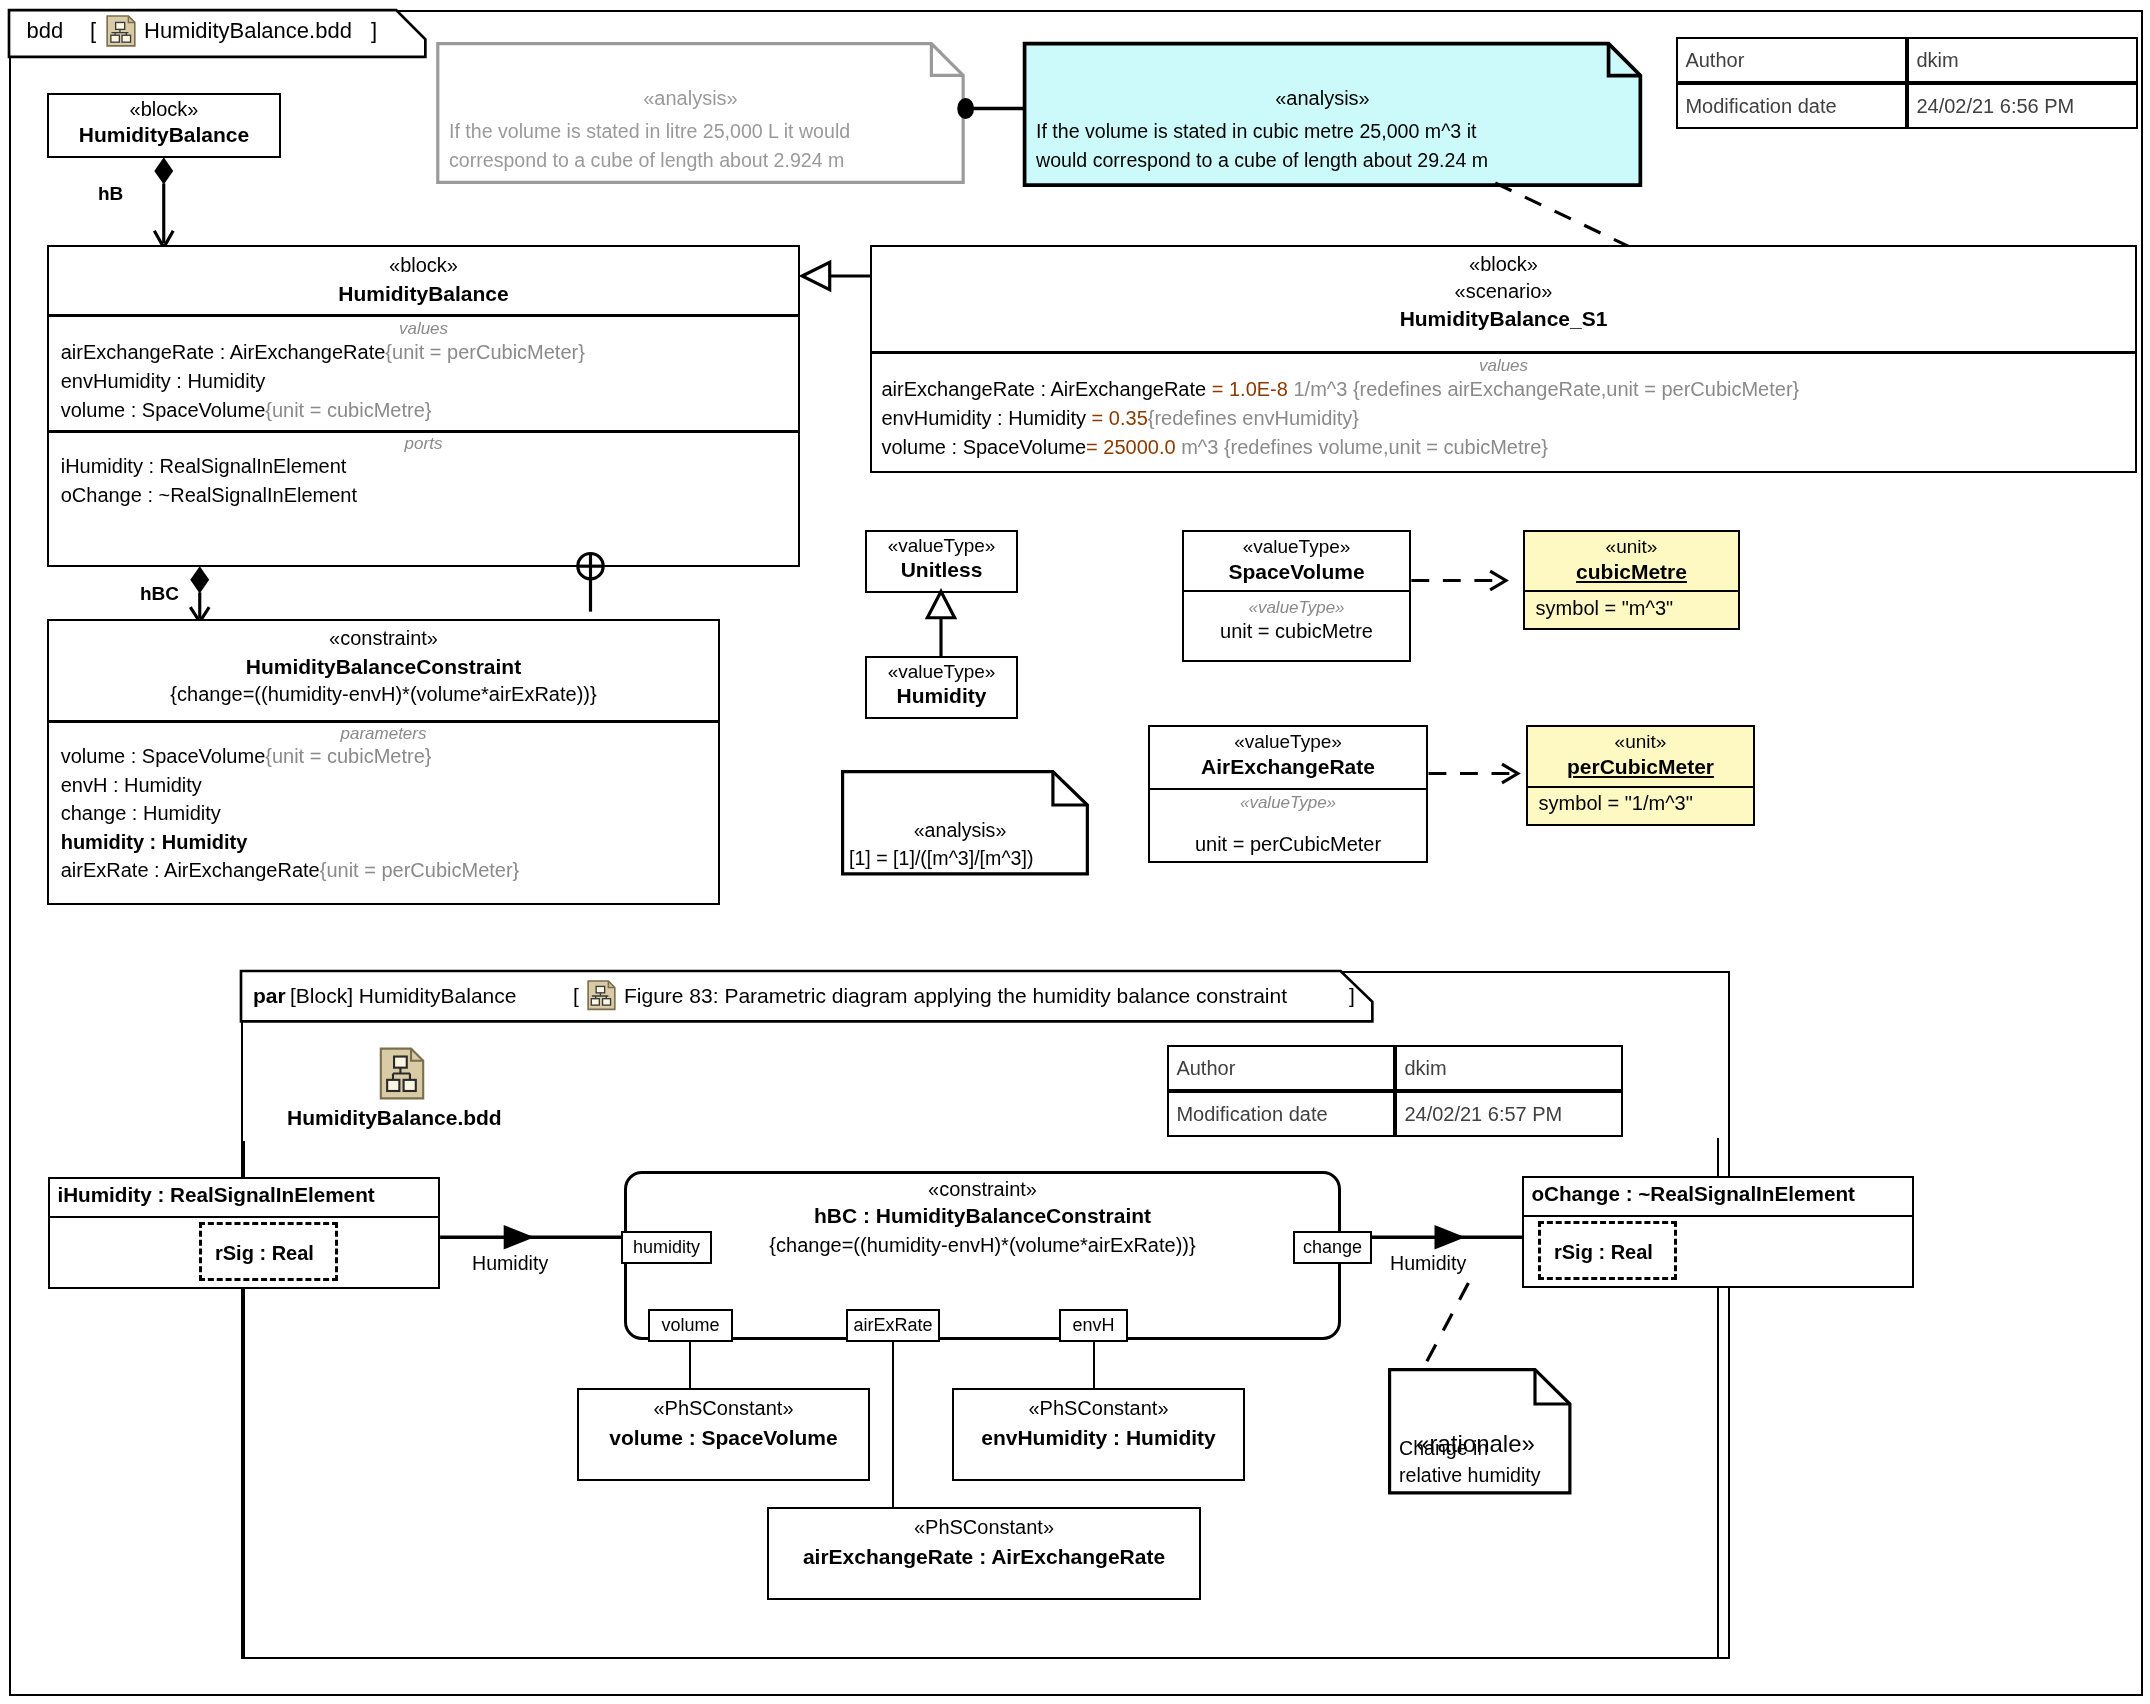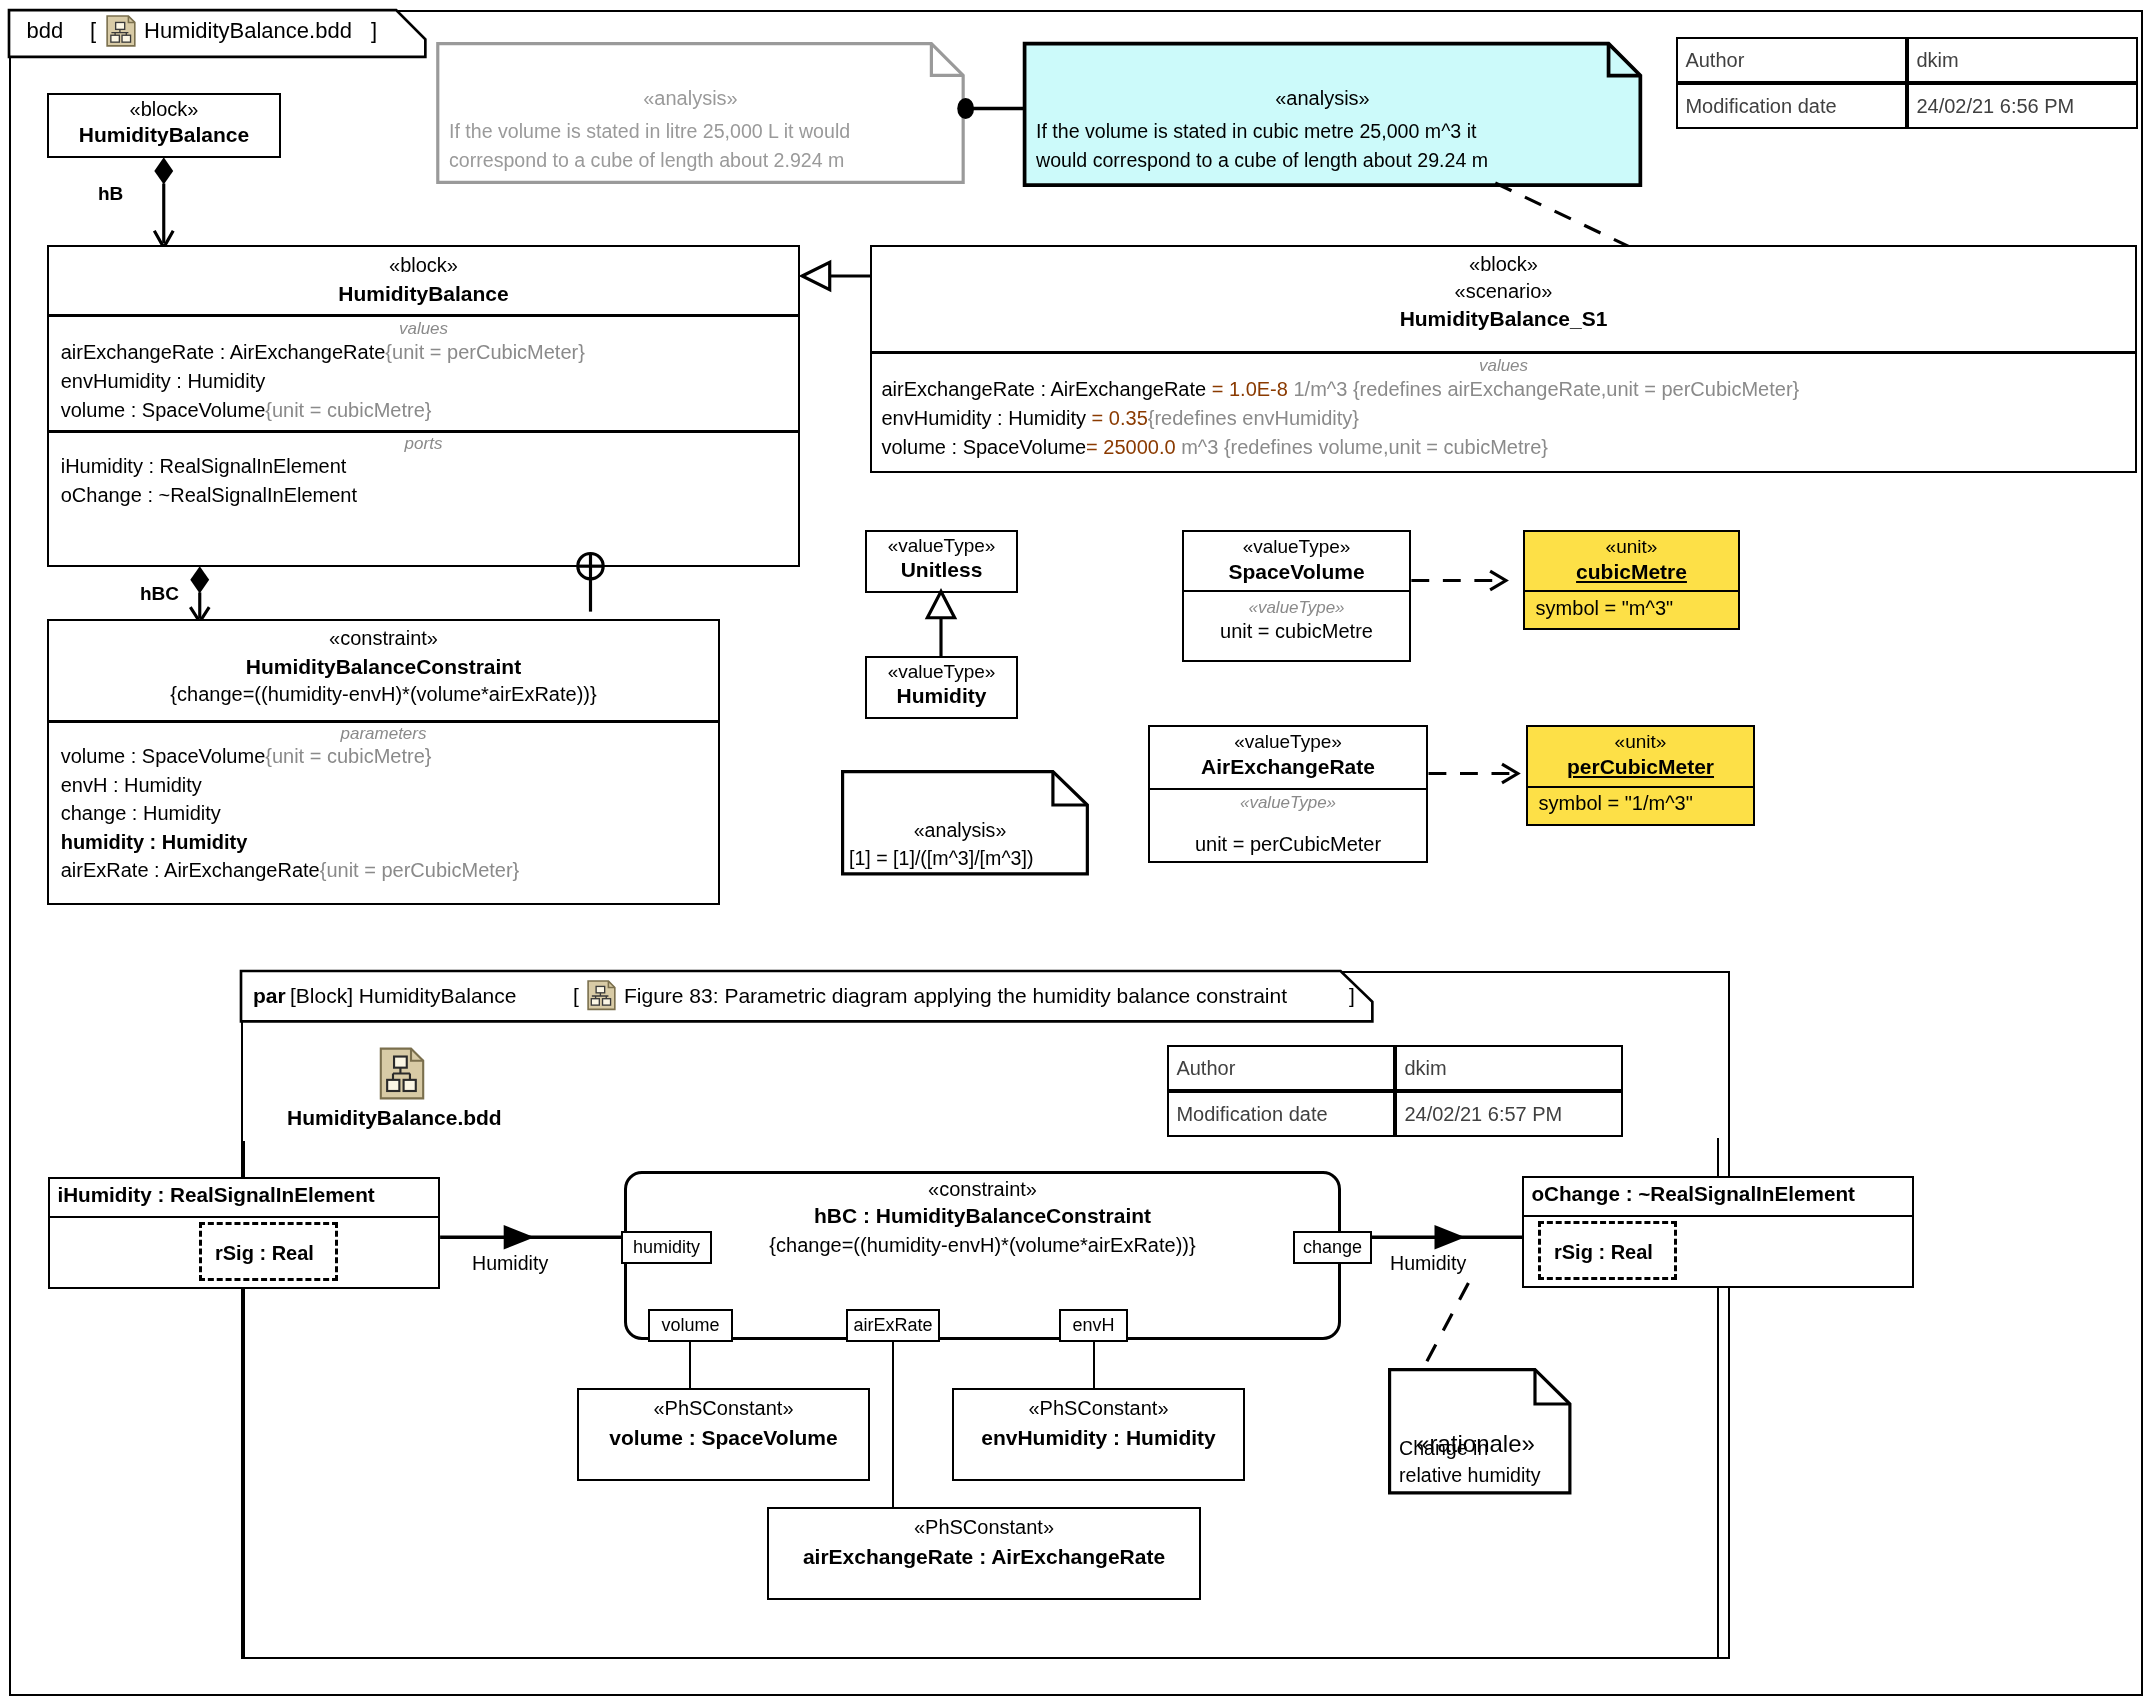--- a/index.html
+++ b/index.html
@@ -1,20 +1,20 @@
 <!DOCTYPE html>
 <html style="font-size:8.5px"><head>
 <meta charset="utf-8">
 <style>
   html,body{margin:0;padding:0;background:#fff;}
   body{font-family:"Liberation Sans","DejaVu Sans",sans-serif;}
   #page{position:relative;width:2151px;height:1705px;background:#fff;overflow:hidden;}
   .abs{position:absolute;box-sizing:border-box;}
   .box{border:2.6px solid #000;background:#fff;}
-  .cyan{background:#fde047;}
+  .cyan{background:#fef9c3;}
   .ctr{text-align:center;}
   .stereo{font-size:20px;color:#000;}
   .name{font-size:21px;font-weight:bold;color:#000;}
   .body-txt{font-size:20px;color:#000;}
   .grey{color:#8a8a8a;}
   .sect{font-size:17px;font-style:italic;color:#8a8a8a;text-align:center;}
   .line{position:absolute;background:#000;}
   .vline{width:2.1px;}
   svg{position:absolute;overflow:visible;}
   .cell{border:2.1px solid #000;background:#fff;display:flex;align-items:center;padding-left:7.4px;font-size:20px;color:#404040;box-sizing:border-box;}

